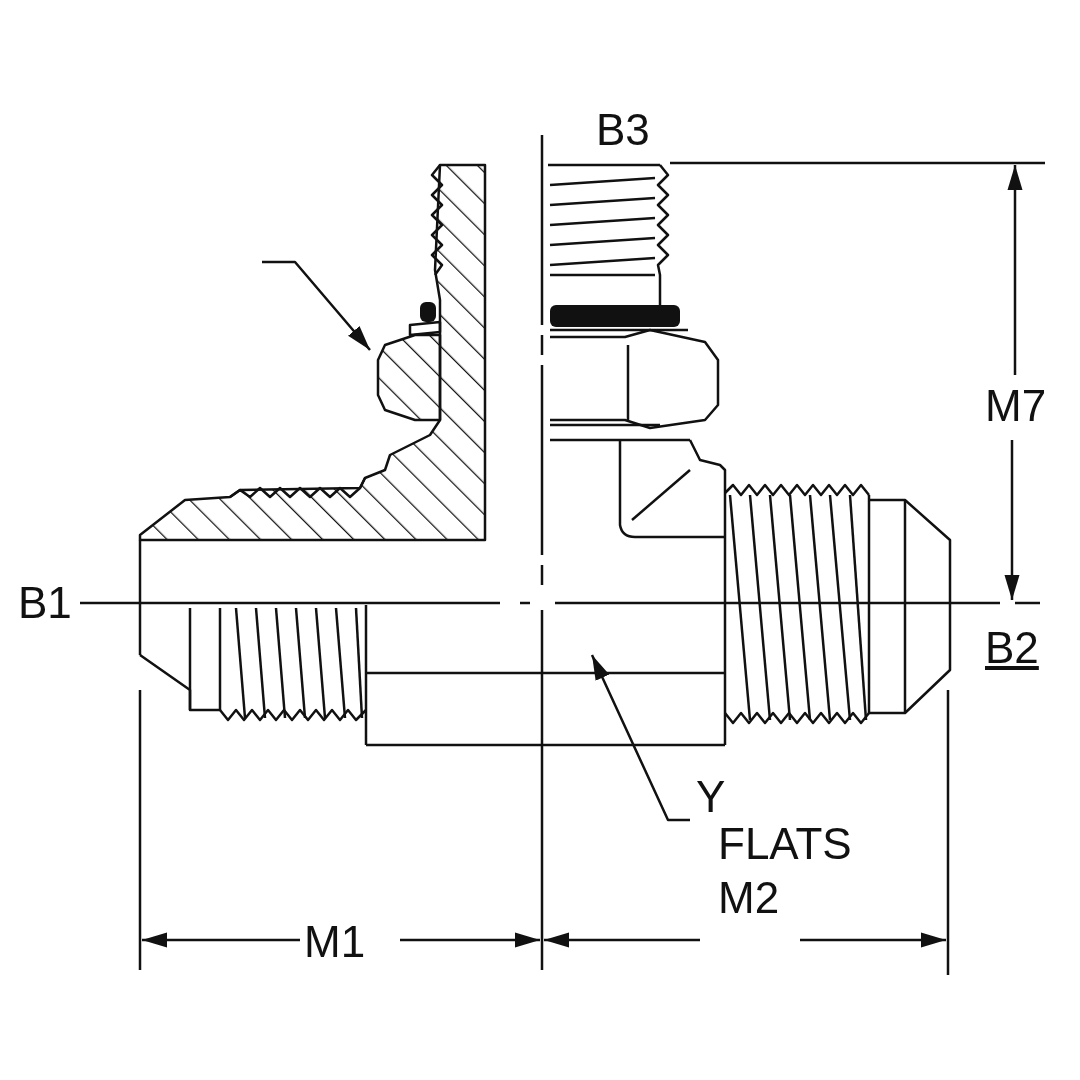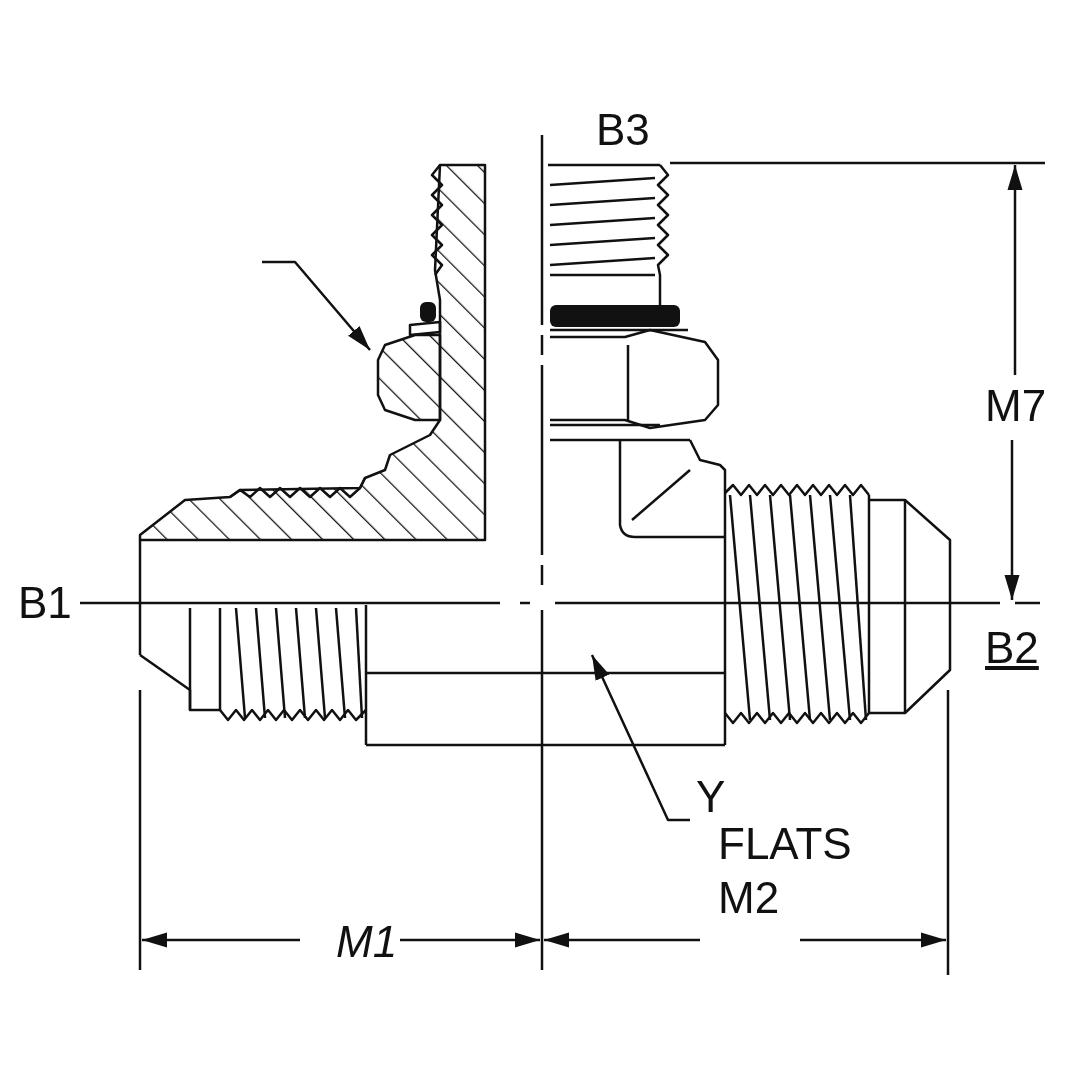--- a/index.html
+++ b/index.html
@@ -126,15 +126,15 @@
     <path d="M690,820 L668,820 L592,655" marker-end="url(#arr)"></path>
   </g>
 </svg>
 
 <div class="lbl" style="left:596px;top:108px;">B3</div>
 <div class="lbl" style="left:18px;top:581px;">B1</div>
 <div class="lbl" style="left:985px;top:626px;text-decoration:underline;">B2</div>
 <div class="lbl" style="left:985px;top:384px;">M7</div>
 <div class="lbl" style="left:696px;top:775px;">Y</div>
 <div class="lbl" style="left:694px;top:822px;margin-left:24px;">FLATS</div>
-<div class="lbl" style="left:336px;top:920px;font-style:italic;">M1</div>
+<div class="lbl" style="left:304px;top:920px;">M1</div>
 <div class="lbl" style="left:718px;top:876px;">M2</div>
 </div>
 
 </body></html>

